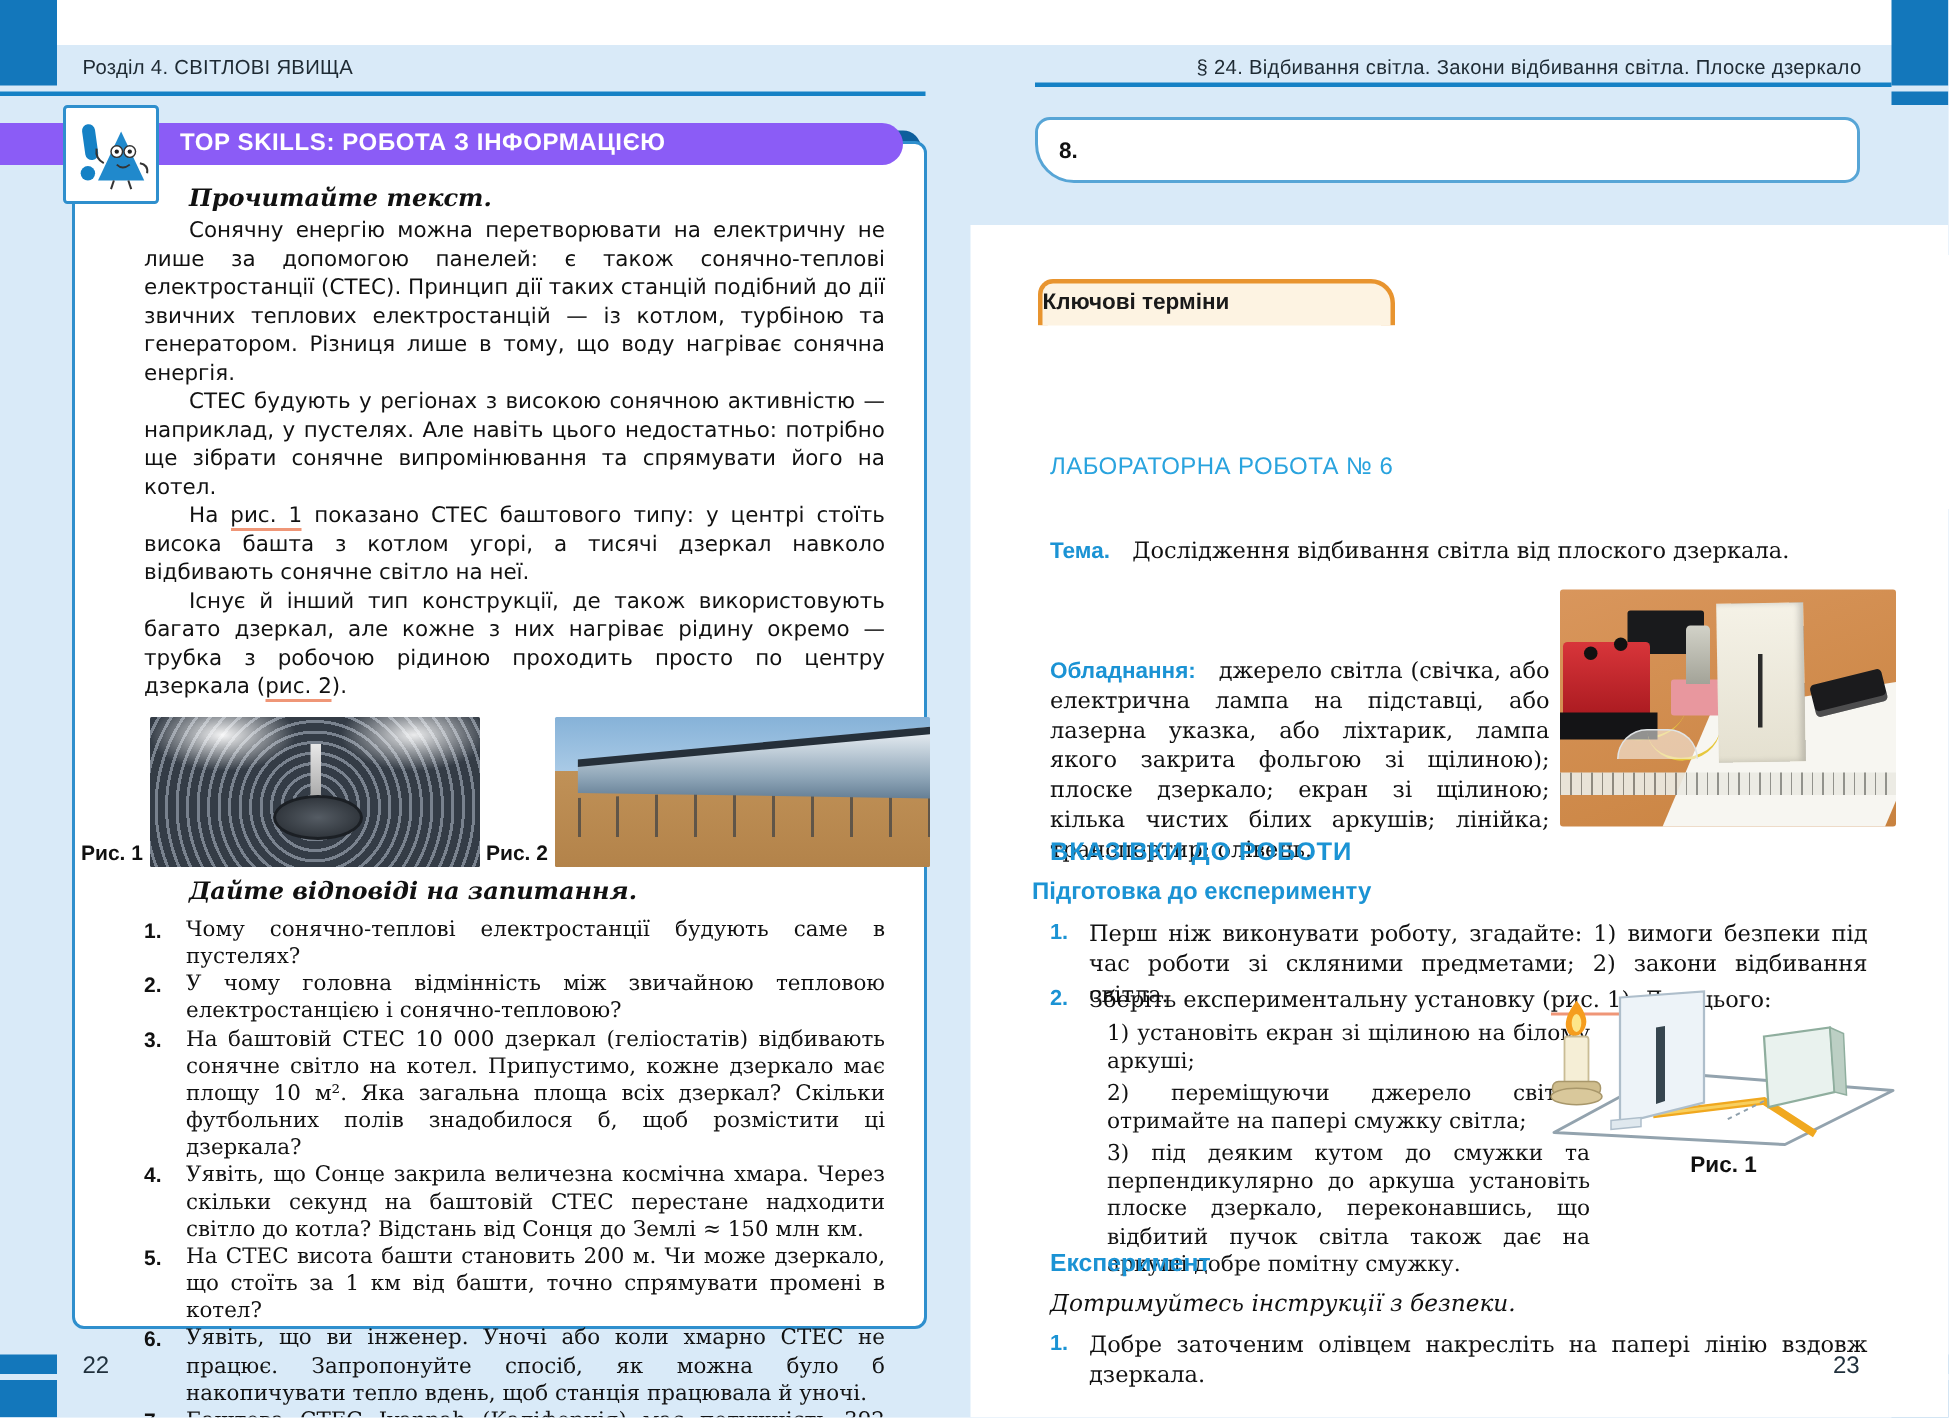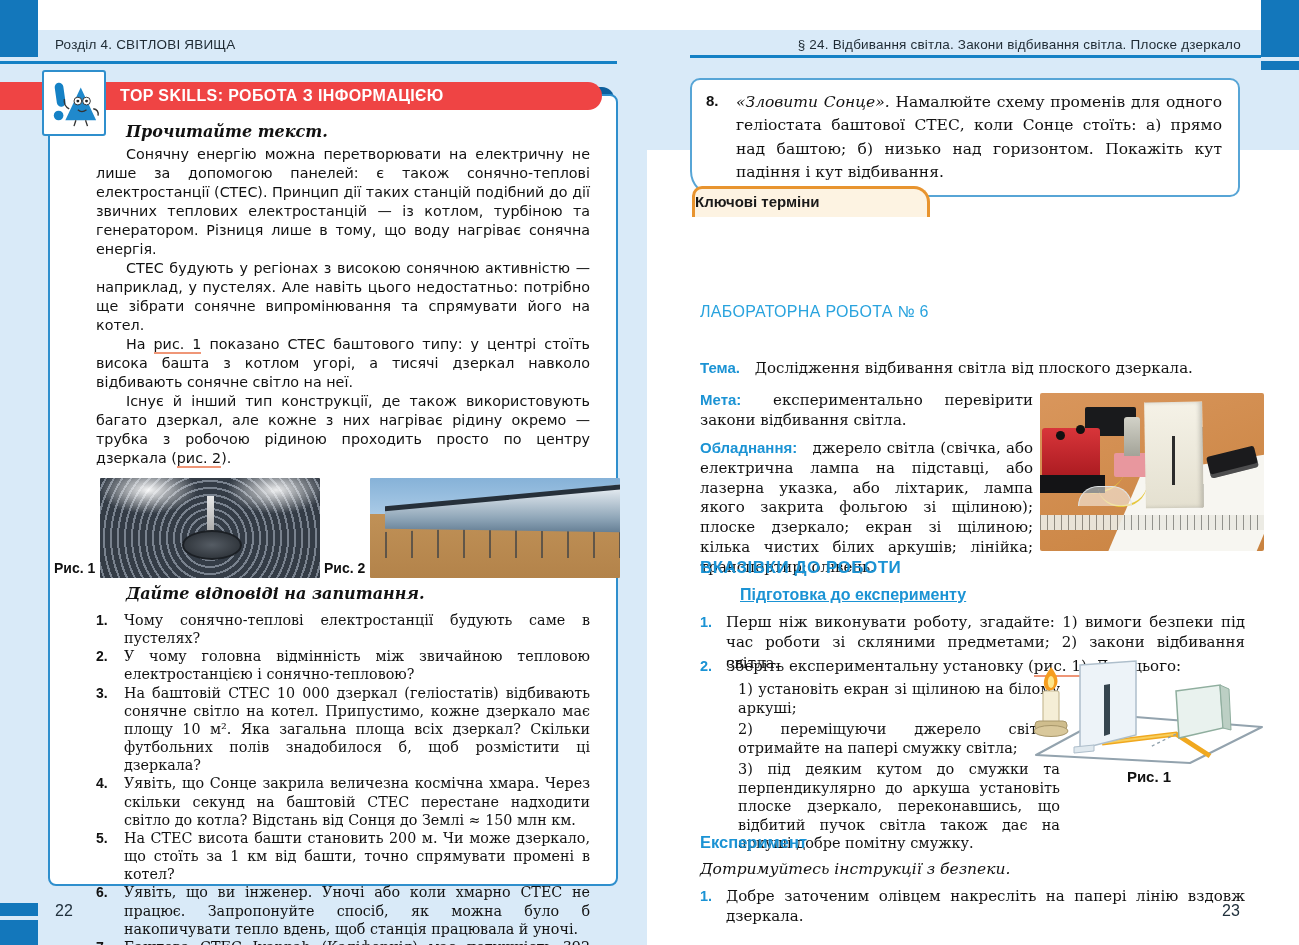--- a/index.html
+++ b/index.html
@@ -8,21 +8,21 @@
   .topband{position:absolute;left:0;top:0;width:1299px;height:30px;background:#ffffff;}
   
   .rail{position:absolute;background:#1377bb;}
   
   .rule{position:absolute;height:3px;background:#1581c5;}
   .page-head{position:absolute;top:37px;font-size:13.5px;color:#1e2a33;letter-spacing:0.2px;}
   
   .rp-white{position:absolute;left:647px;top:150px;width:652px;height:795px;background:#ffffff;}
 
   
-  .ts-bar{position:absolute;left:0;top:82px;width:602px;height:28px;background:#ef4444;border-radius:0 14px 14px 0;z-index:2;}
+  .ts-bar{position:absolute;left:0;top:82px;width:602px;height:28px;background:#8b5cf6;border-radius:0 14px 14px 0;z-index:2;}
   .ts-bar-dark{position:absolute;left:586px;top:87px;width:28px;height:37px;background:#0e5f9d;border-radius:0 12px 12px 0;z-index:1;}
   .ts-title{color:#fff;font-weight:bold;font-size:16px;line-height:28px;padding-left:120px;letter-spacing:0.4px;white-space:nowrap;}
   .mascot-box{position:absolute;left:42px;top:70px;width:60px;height:62px;background:#fff;border:2.5px solid #2f8fcd;border-radius:3px;z-index:3;display:flex;align-items:center;justify-content:center;}
   .lbox{position:absolute;left:48px;top:94px;width:570px;height:792px;background:#fff;border:2px solid #2f8fcd;border-radius:8px;box-sizing:border-box;padding:26px 26px 10px 46px;z-index:1;}
   .prompt{font-family:"DejaVu Serif",serif;font-style:italic;font-weight:bold;font-size:16px;margin:0 0 4px 30px;color:#111;}
   .reading{font-family:"DejaVu Sans",sans-serif;font-size:14.3px;line-height:1.33;text-align:justify;color:#111;}
   .reading p{margin:0;text-indent:30px;}
   .ref{border-bottom:2px solid #ef9677;}
   .figrow{display:flex;align-items:flex-end;gap:4px;margin:10px 0 6px -42px;}
   .figlabel{font-weight:bold;font-size:14px;width:42px;flex:none;color:#111;padding-bottom:2px;}
@@ -163,36 +163,31 @@
           <span class="q-num">7.</span>
           <span class="q-text">Баштова СТЕС Ivanpah (Каліфорнія) має потужність 392 МВт, а площа її дзеркал становить ≈ 14 км². Скільки приблизно електроенергії за рік може виробити така станція, якщо в пустелі 340 сонячних днів на рік і станція працює в середньому 10 год на добу? (Вважайте, що середня потужність дорівнює номінальній.)</span>
         </div>
     </div>
   </div>
 
   <div class="pagenum" style="left:55px;">22</div>
 
   <div class="item8">
     <span class="q-num">8.</span>
-    <span class="item8-text"><span class="item8-lead">«Зловити Сонце».</span><span> Намалюйте схему променів для одного геліостата баштової СТЕС, коли Сонце стоїть: а) прямо над баштою; б) низько над горизонтом. Покажіть кут падіння і кут відбивання.</span></span>
   </div>
 
   <div class="kt-tab">
     <div class="kt-title">Ключові терміни</div>
   </div>
 
   <div class="lab-title">ЛАБОРАТОРНА РОБОТА № 6</div>
 
   <div class="fld" style="left:700px;top:358px;width:545px;">
     <span class="fld-label">Тема.</span>
     <span>Дослідження відбивання світла від плоского дзеркала.</span>
-  </div>
-  <div class="fld" style="left:700px;top:390px;width:333px;">
-    <span class="fld-label">Мета:</span>
-    <span>експериментально перевірити закони відбивання світла.</span>
   </div>
   <div class="fld" style="left:700px;top:438px;width:333px;">
     <span class="fld-label">Обладнання:</span>
     <span>джерело світла (свічка, або електрична лампа на підставці, або лазерна указка, або ліхтарик, лампа якого закрита фольгою зі щілиною); плоске дзеркало; екран зі щілиною; кілька чистих білих аркушів; лінійка; транспортир; олівець.</span>
   </div>
 
   <div class="photo">
     <div class="ph" style="left:34%;top:46%;width:72%;height:66%;background:#f7f6f1;transform:rotate(-9deg) skewX(-32deg);"></div>
     <div class="ph" style="left:20%;top:9%;width:23%;height:18%;background:#191a1c;border-radius:2px;"></div>
     <div class="ph" style="left:6%;top:28%;width:32%;height:34%;border-bottom:2.5px solid #e6c83e;border-radius:50%;transform:rotate(12deg);"></div>
@@ -204,21 +199,21 @@
     <div class="ph" style="left:37.5%;top:15%;width:7%;height:25%;background:linear-gradient(#d2d2c8,#a3a398);border-radius:3px 3px 0 0;"></div>
     <div class="ph" style="left:26%;top:45%;width:22%;height:26%;border-bottom:2.5px solid #e6c83e;border-radius:50%;transform:rotate(-8deg);"></div>
     <div class="ph" style="left:47%;top:6%;width:26%;height:67%;background:linear-gradient(#f5f2e7,#e4e0d0);box-shadow:inset -3px 0 4px rgba(0,0,0,0.18);transform:rotate(-1deg);"></div>
     <div class="ph" style="left:59%;top:27%;width:3px;height:31%;background:#2b2b2b;"></div>
     <div class="ph" style="left:75%;top:37%;width:22%;height:14%;background:#1b1b1d;border-radius:3px;box-shadow:inset 0 -4px 0 rgba(255,255,255,0.22);transform:rotate(-14deg);"></div>
     <div class="ph" style="left:17%;top:59%;width:23%;height:12%;background:rgba(250,250,246,0.55);border:1.5px solid #e0e4e6;border-bottom:none;border-radius:120px 120px 0 0;"></div>
     <div class="ph" style="left:0;top:77%;width:100%;height:10%;background:#ecebe3;opacity:0.92;background-image:repeating-linear-gradient(90deg,#8a8a84 0 1px,transparent 1px 7px);"></div>
   </div>
 
   <div class="sec-title" style="left:700px;top:558px;font-size:17px;letter-spacing:0.5px;">ВКАЗІВКИ ДО РОБОТИ</div>
-  <div class="sec-title" style="left:740px;top:586px;font-size:16px;text-decoration:underline;">Підготовка до експерименту</div>
+  <div class="sec-title" style="left:688px;top:586px;font-size:16px;">Підготовка до експерименту</div>
 
   <div class="step" style="left:700px;top:612px;width:545px;">
     <span class="step-num">1.</span>
     <span class="step-text">Перш ніж виконувати роботу, згадайте: 1) вимоги безпеки під час роботи зі скляними предметами; 2) закони відбивання світла.</span>
   </div>
   <div class="step" style="left:700px;top:656px;width:545px;">
     <span class="step-num">2.</span>
     <span class="step-text"><span>Зберіть експериментальну установку (</span><span class="ref">рис. 1</span><span>). Для цього:</span></span>
   </div>
   <div class="substeps" style="left:726px;top:680px;">

